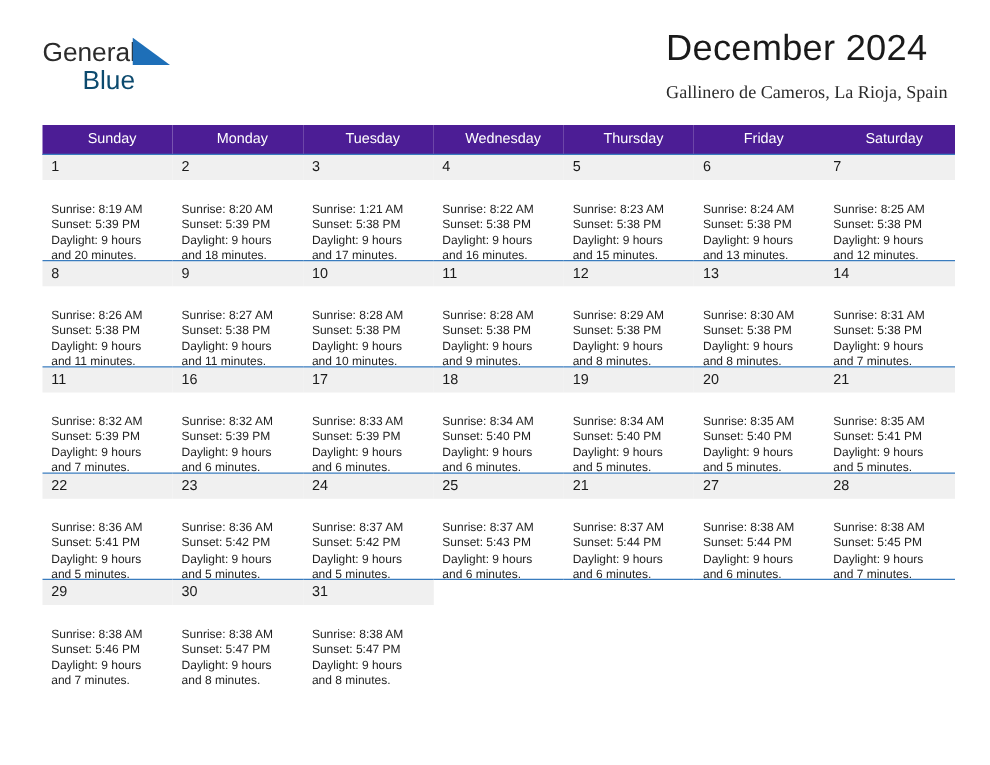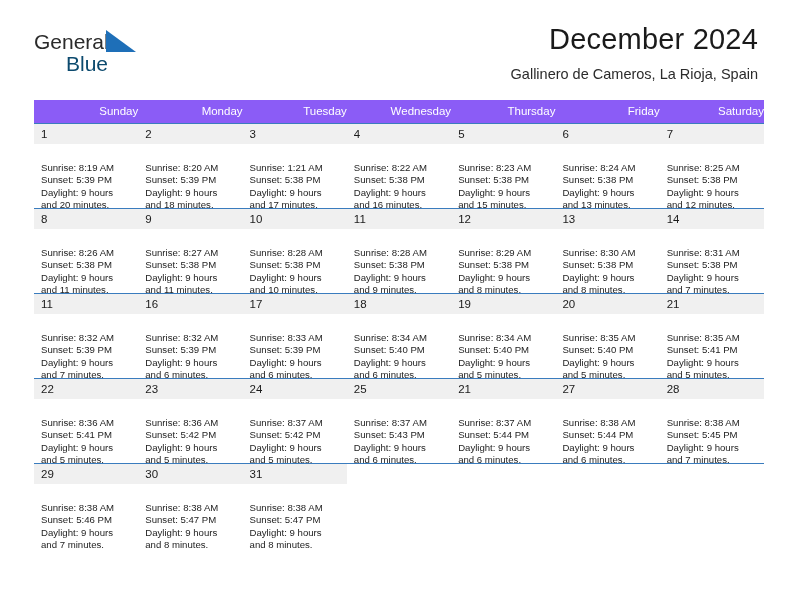--- a/index.html
+++ b/index.html
@@ -49,50 +49,51 @@
   }
   .logo-blue {
     font-size: 21px;
     color: #0c4a6e;
     line-height: 22px;
     display: block;
     margin-top: -3px;
     margin-left: 32px;
   }
   .title-wrap {
-    text-align: right;
+    text-align: left;
     padding-top: 0px;
   }
   .cal-title {
     font-size: 29px;
     font-weight: normal;
     color: #1a1a1a;
     line-height: 34px;
     letter-spacing: 0.2px;
   }
   .cal-subtitle {
     font-size: 14.5px;
     color: #2b2b2b;
     line-height: 20px;
     margin-top: 8px;
+    font-family: Liberation Serif, serif;
   }
 
   
   .calendar {
     width: 730px;
     border-collapse: collapse;
     table-layout: fixed;
     margin-top: 4px;
   }
   .calendar th {
-    background: #8b5cf6;
+    background: #4c1d95;
     color: #ffffff;
     font-size: 11.5px;
     font-weight: normal;
-    text-align: right;
+    text-align: center;
     padding: 5px 0 5px 7px;
     line-height: 13px;
     border: none;
   }
   .calendar td {
     vertical-align: top;
     padding: 0;
     border: none;
     width: 104.28px;
   }

